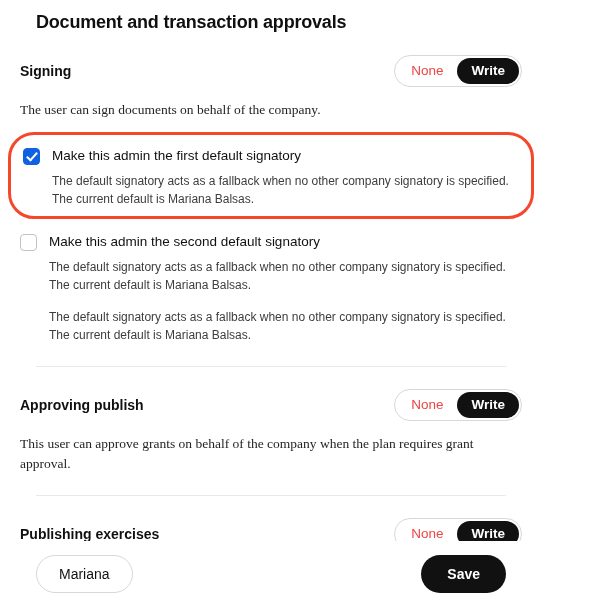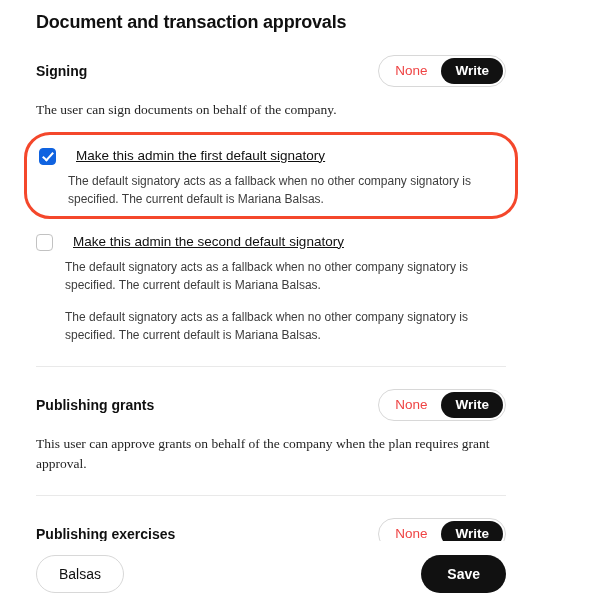--- a/index.html
+++ b/index.html
@@ -19,21 +19,21 @@
   }
   .page-title {
     font-size: 18px;
     font-weight: bold;
     color: #101010;
     padding: 12px 36px 0 36px;
     letter-spacing: -0.2px;
   }
 
   .section {
-    padding: 0 36px;
+    padding: 0 20px;
   }
   .section-head {
     display: flex;
     align-items: center;
     justify-content: space-between;
     margin-top: 22px;
   }
   .section-title {
     font-size: 14px;
     font-weight: bold;
@@ -73,23 +73,22 @@
     text-align: right;
   }
 
   
   .check-list {
     margin-top: 12px;
   }
   .check-row {
     display: flex;
     align-items: flex-start;
-    gap: 20px;
+    gap: 12px;
     padding: 4px 0 0 0;
-    text-decoration: underline;
   }
   .checkbox {
     width: 17px;
     height: 17px;
     min-width: 17px;
     border: 1.5px solid #c2c2c2;
     border-radius: 4px;
     background: #ffffff;
     margin-top: 1px;
     position: relative;
@@ -211,21 +210,21 @@
         <div class="check-help">The default signatory acts as a fallback when no other company signatory is specified. The current default is Mariana Balsas.</div>
       </div>
 
     </div>
   </div>
 
   <div class="divider"></div>
 
   <div class="section">
     <div class="section-head">
-      <div class="section-title">Publishing grants</div>
+      <div class="section-title">Approving publish</div>
       <div class="segmented">
         <div class="seg-option">None</div>
         <div class="seg-option selected">Write</div>
       </div>
     </div>
     <div class="section-desc">This user can approve grants on behalf of the company when the plan requires grant approval.</div>
   </div>
 
   <div class="divider"></div>
 
@@ -235,17 +234,17 @@
       <div class="segmented">
         <div class="seg-option">None</div>
         <div class="seg-option selected">Write</div>
       </div>
     </div>
     <div class="section-desc">The user can publish exercises on behalf of the company.</div>
 
   </div>
 
   <div class="footer">
-    <button class="btn-secondary">Balsas</button>
+    <button class="btn-secondary">Mariana</button>
     <button class="btn-primary">Save</button>
   </div>
 
 </div>
 
 </body></html>

